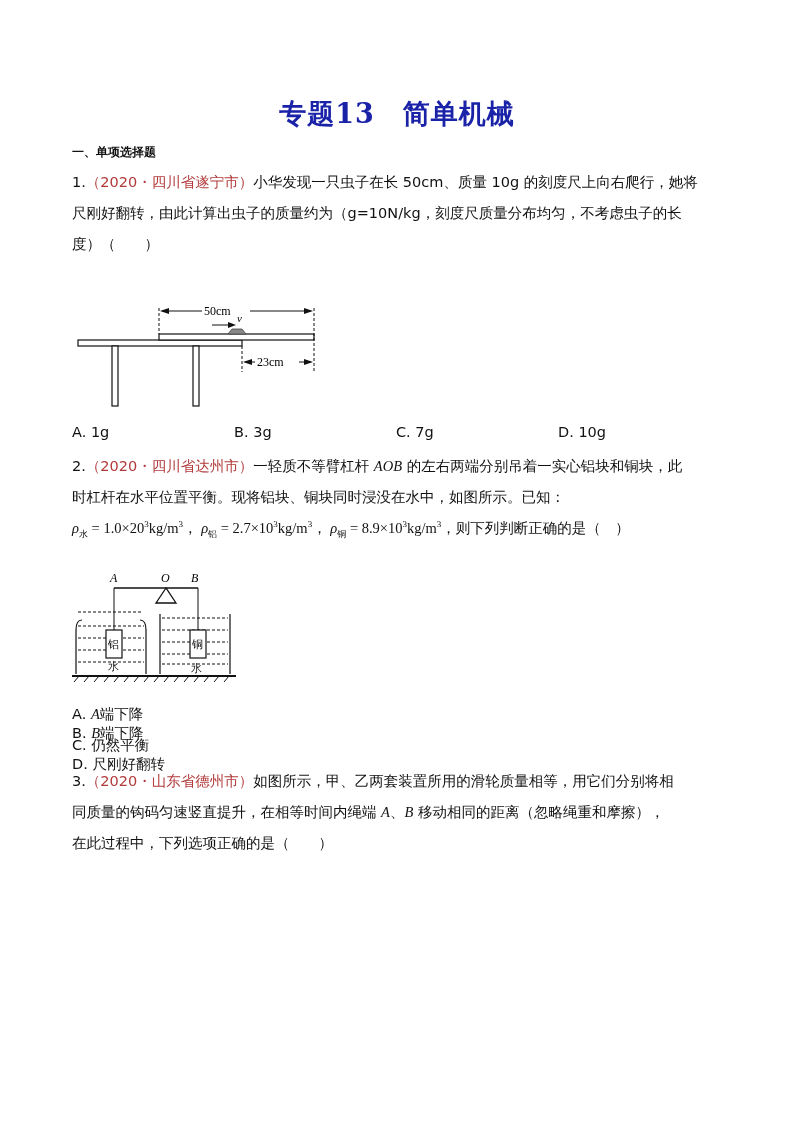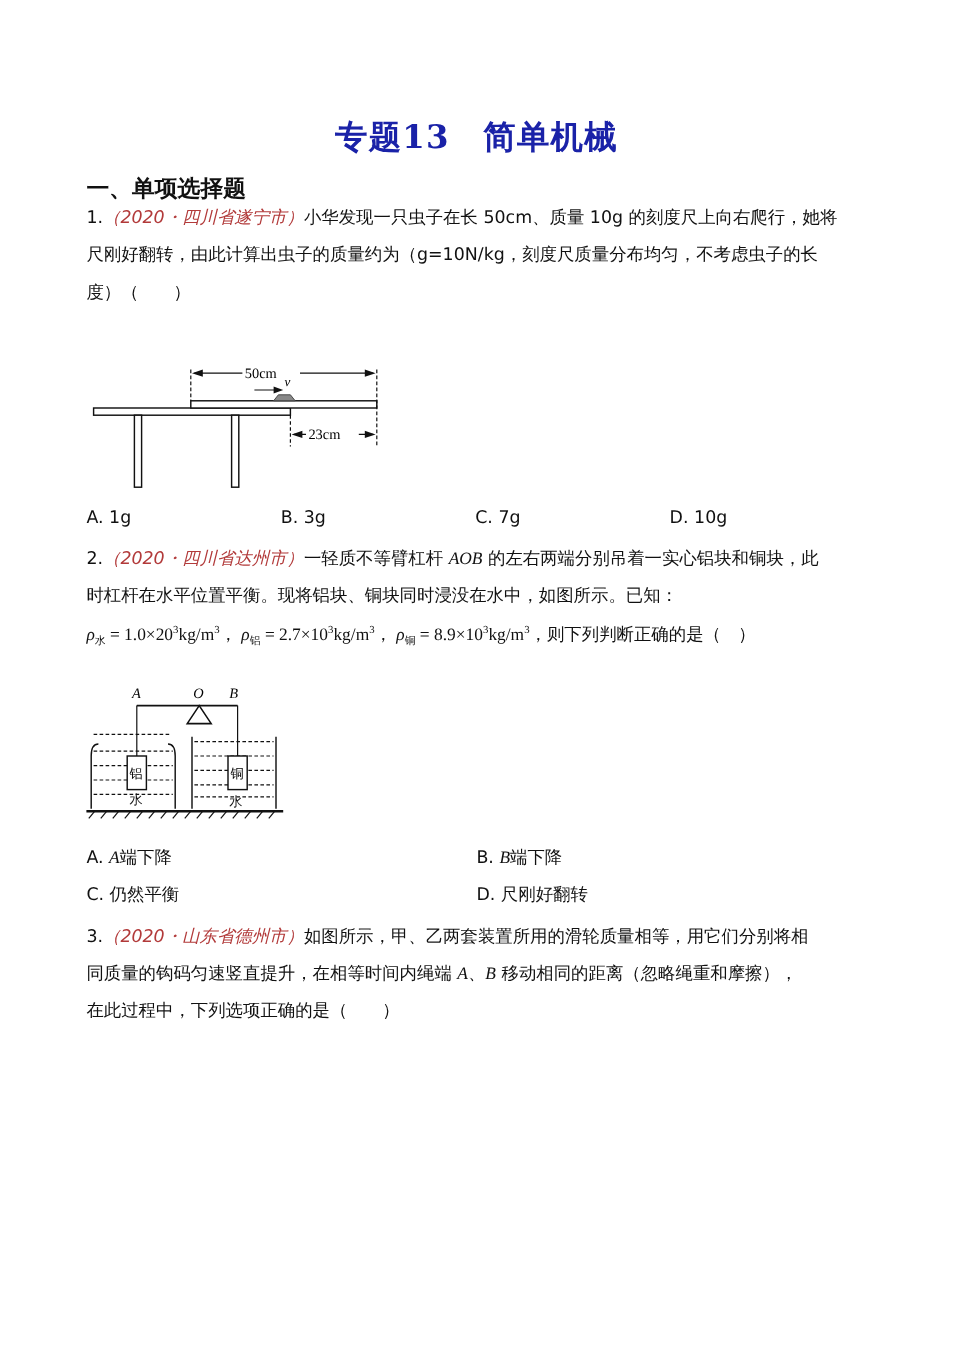--- a/index.html
+++ b/index.html
@@ -3,31 +3,31 @@
 <meta charset="utf-8">
 <style>
   html, body { margin: 0; padding: 0; background: #ffffff; }
   body { width: 794px; height: 1123px; position: relative; overflow: hidden;
          font-family: "DejaVu Serif", "Liberation Serif", serif; color: #111; }
   .page { position: absolute; left: 0; top: 0; width: 794px; height: 1123px; }
   .title { position: absolute; top: 96px; left: 0; width: 794px; text-align: center;
            font-size: 27px; font-weight: bold; color: #1a22a8; letter-spacing: 1px;
            font-family: "DejaVu Serif", "Liberation Serif", serif; }
   .title .gap { display: inline-block; width: 28px; }
-  .section { position: absolute; top: 144px; left: 72px; font-size: 19px; font-weight: bold;
+  .section { position: absolute; top: 144px; left: 72px; font-size: 12px; font-weight: bold;
              font-family: "DejaVu Sans", "Liberation Sans", sans-serif; }
   .q { position: absolute; left: 72px; width: 650px; font-size: 14.5px; line-height: 31px;
        font-family: "DejaVu Sans", "Liberation Sans", sans-serif; color: #111; }
-  .src { color: #b23a3a; font-style: italic; }
+  .src { color: #b23a3a; }
   .it { font-style: italic; font-family: "Liberation Serif", serif; margin-top: 36px; }
   .opts4 { position: absolute; left: 72px; width: 660px; font-size: 14.5px;
            font-family: "DejaVu Sans", "Liberation Sans", sans-serif; display: flex; }
   .opts4 span { width: 162px; }
   .opts2 { position: absolute; left: 72px; width: 660px; font-size: 14.5px;
-           font-family: "DejaVu Sans", "Liberation Sans", sans-serif; display: flex; }
+           font-family: "DejaVu Sans", "Liberation Sans", sans-serif; display: flex; flex-direction: column; }
   .opts2 span { width: 325px; }
   .formula { position: absolute; left: 72px; top: 519px; font-size: 14.5px;
              font-family: "Liberation Serif", serif; }
   .formula .cn { font-family: "DejaVu Sans", "Liberation Sans", sans-serif; }
   .formula sub { font-size: 9px; font-family: "DejaVu Sans", sans-serif; }
   .formula sup { font-size: 9px; }
   svg text { font-family: "Liberation Serif", serif; }
 </style>
 </head>
 <body>

